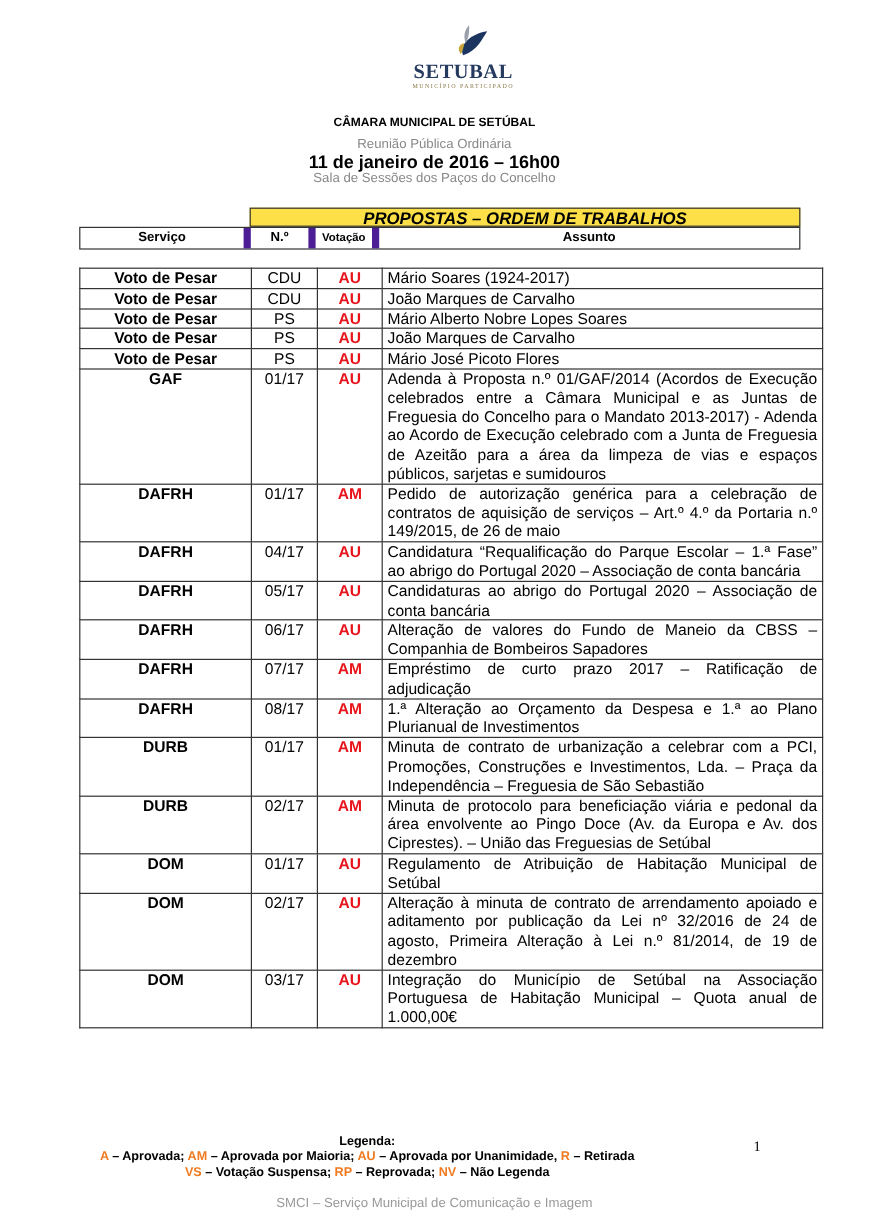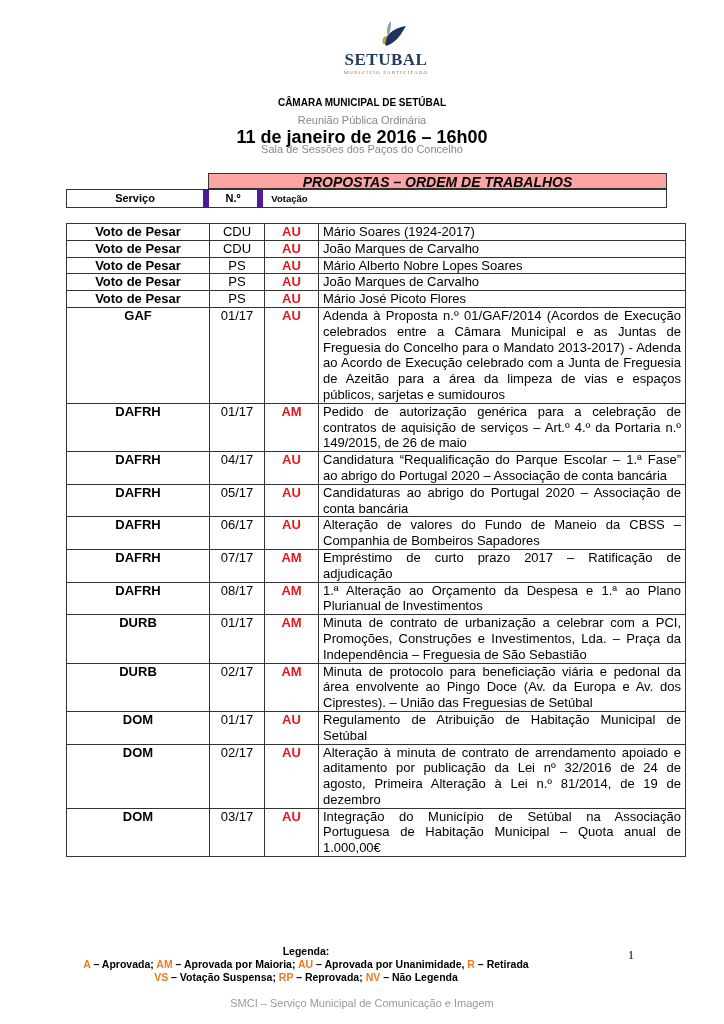--- a/index.html
+++ b/index.html
@@ -11,27 +11,27 @@
   .logo .word { position: absolute; left: 0; top: 30px; width: 96px; text-align: center;
                 font-family: "Liberation Serif", "DejaVu Serif", serif; font-size: 17px;
                 font-weight: bold; color: #243a5e; letter-spacing: 0.5px; }
   .logo .sub { position: absolute; left: 0; top: 50px; width: 96px; text-align: center;
                font-family: "Liberation Serif", "DejaVu Serif", serif; font-size: 5px;
                color: #8c7a4a; letter-spacing: 1.2px; }
 
   .hdr { position: absolute; left: 0; width: 724px; text-align: center; white-space: nowrap; }
   .h1 { top: 97px; font-size: 10px; font-weight: bold; }
   .h2 { top: 114px; font-size: 11px; color: #888; }
-  .h3 { top: 127px; font-size: 18px; font-weight: bold; }
+  .h3 { top: 127px; font-size: 15px; font-weight: bold; }
   .h4 { top: 143px; font-size: 11px; color: #888; }
 
   
   .htable { position: absolute; left: 66px; top: 173px; width: 601px; height: 35px; }
   .htitle { position: absolute; left: 142px; top: 0; width: 459px; height: 16px;
-            background: #fca5a5; border: 1px solid #333; box-sizing: border-box;
+            background: #fde047; border: 1px solid #333; box-sizing: border-box;
             font-size: 14px; font-weight: bold; font-style: italic; text-align: center; line-height: 16px; }
   .hrow { position: absolute; left: 0; top: 16px; width: 601px; height: 19px;
           border: 1px solid #333; border-top-width: 1px; box-sizing: border-box; display: flex; }
   .hrow > div { box-sizing: border-box; font-size: 11px; font-weight: bold; text-align: center;
                 line-height: 17px; border-right: 6px solid #4c1d95; }
   .hrow > div:last-child { border-right: none; }
   .hc-serv { width: 142px; }
   .hc-num { width: 54px; }
   .hc-vot { width: 53px; font-size: 9.5px !important; }
   .hc-ass { flex: 1; }
@@ -73,20 +73,21 @@
 <div class="hdr h2">Reunião Pública Ordinária</div>
 <div class="hdr h3">11 de janeiro de 2016 – 16h00</div>
 <div class="hdr h4">Sala de Sessões dos Paços do Concelho</div>
 
 <div class="htable">
   <div class="htitle">PROPOSTAS – ORDEM DE TRABALHOS</div>
   <div class="hrow">
     <div class="hc-serv">Serviço</div>
     <div class="hc-num">N.º</div>
     <div class="hc-vot">Votação</div>
+    <div class="hc-ass">Assunto</div>
   </div>
 </div>
 
 <table class="data">
   <tbody id="rows">
       <tr>
         <td class="serv">Voto de Pesar</td>
         <td class="num">CDU</td>
         <td class="vot">AU</td>
         <td class="ass">Mário Soares (1924-2017)</td>

